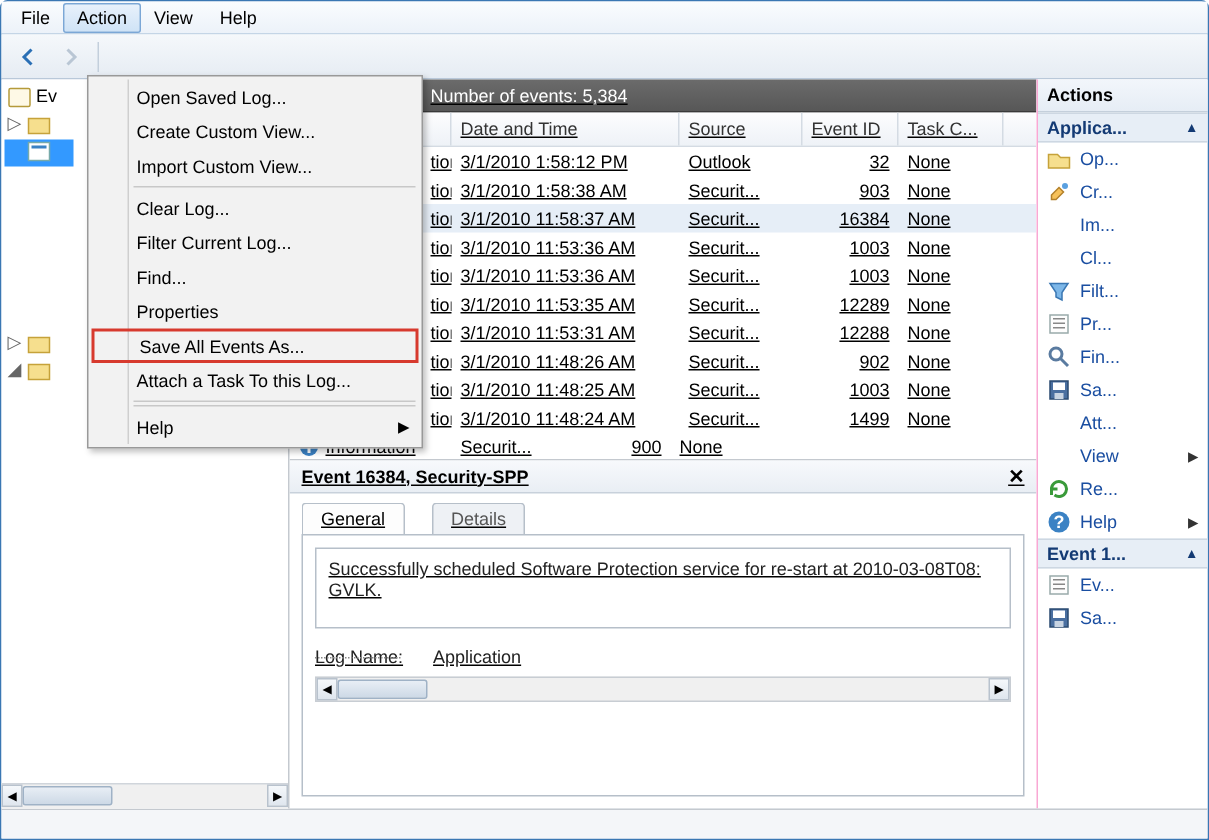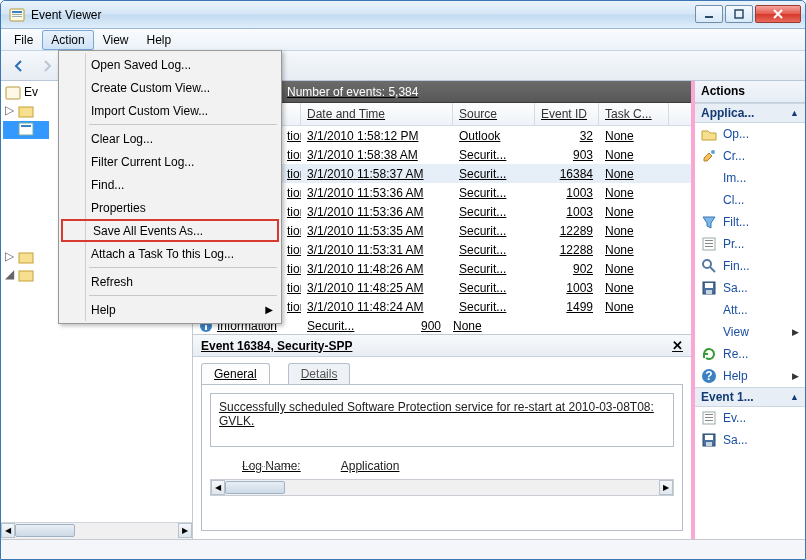--- a/index.html
+++ b/index.html
@@ -21,21 +21,21 @@
 .menuitem.active { background: linear-gradient(#e8f1fb,#cfe3f6); border:1px solid #7ba7d6; }
 
 
 .toolbar { height: 30px; background: linear-gradient(#f5f8fb,#e6ecf3); border-bottom:1px solid #b9c8d9; display:flex; align-items:center; padding:0 6px; gap:4px; }
 .tbtn { width:24px; height:24px; border:1px solid transparent; border-radius:3px; display:flex; align-items:center; justify-content:center; }
 .divider { width:1px; height:20px; background:#c3cfdc; margin:0 2px;}
 
 
 .body { flex:1; display:flex; min-height:0; }
 .leftpane { width:192px; border-right:1px solid #c4c9cf; background:#fff; position:relative; }
-.rightpane { width:114px; border-left:4px solid #f9a8d4; background:#fff; display:flex; flex-direction:column;}
+.rightpane { width:114px; border-left:1px solid #f9a8d4; background:#fff; display:flex; flex-direction:column;}
 .centerpane { flex:1; display:flex; flex-direction:column; min-width:0;text-decoration:underline; }
 
 
 .tree { padding:4px 2px; font-size:12px; }
 .tree-row { display:flex; align-items:flex-start; height:18px; gap:3px; padding-left:2px;}
 .tree-row .exp { width:10px; color:#666; }
 .tree-row .ticon { width:16px; height:16px; }
 .tree-row.trunc { overflow:hidden; width:46px; }
 .tree-row.sel { background:#3399ff; color:#fff; }
 
@@ -66,21 +66,21 @@
 
 
 .detailswrap{ flex:1; display:flex; flex-direction:column; min-height:0;}
 .detailhdr{ height:22px; background:linear-gradient(#f7f9fc,#e9eef4); border-bottom:1px solid #c8d1db; display:flex; align-items:center; padding:0 8px; font-weight:600;}
 .detailhdr .close{ margin-left:auto; font-family:Arial; font-size:13px;}
 .tabs{ display:flex; padding:6px 8px 0 8px; }
 .tab{ padding:3px 12px; border:1px solid #b6bfc9; border-bottom:none; background:#fdfdfd; border-radius:3px 3px 0 0; margin-right:2px;}
 .tab.inactive{ background:#eef1f5; color:#555;margin-left:16px;}
 .detailbody{ margin:0 8px 8px 8px; border:1px solid #b6bfc9; flex:1; padding:8px; display:flex; flex-direction:column; min-height:0;}
 .msgbox{ border:1px solid #b6bfc9; padding:6px 8px; height:54px; overflow:hidden; font-size:12px; color:#222;}
-.logrow{ margin-top:12px; display:flex; gap:40px; color:#222;margin-left:32px;}
+.logrow{ margin-top:12px; display:flex; gap:20px; color:#222;}
 .hscroll{ height:17px; background:#f0f0f0; border:1px solid #c8cdd3; margin-top:6px; position:relative;}
 .hscroll .thumb{ position:absolute; left:14px; top:1px; height:13px; width:60px; background:linear-gradient(#e8eef5,#cdd9e6); border:1px solid #9fb2c6; border-radius:2px;}
 .hscroll .arrow{ position:absolute; top:0; width:14px; height:15px; background:linear-gradient(#f5f8fb,#dfe6ee); border:1px solid #b8c2cd; display:flex;align-items:center;justify-content:center;font-size:8px;}
 .hscroll .arrow.l{left:0;} .hscroll .arrow.r{right:0;}
 
 
 .leftscroll{ position:absolute; left:0; right:0; bottom:0; height:17px; background:#f0f0f0; border-top:1px solid #d0d5db; }
 .leftscroll .thumb{ position:absolute; left:14px; top:1px; height:13px; width:60px; background:linear-gradient(#e8eef5,#cdd9e6); border:1px solid #9fb2c6; border-radius:2px;}
 .leftscroll .arrow{ position:absolute; top:0; width:14px; height:15px; background:linear-gradient(#f5f8fb,#dfe6ee); border:1px solid #b8c2cd; display:flex;align-items:center;justify-content:center;font-size:8px;}
 .leftscroll .arrow.l{left:0;} .leftscroll .arrow.r{right:0;}
@@ -96,48 +96,20 @@
 
 .statusbar{ height:20px; border-top:1px solid #c4c9cf; background:#f4f6f9;}
 
 svg{ display:block; }
 </style>
 </head>
 <body>
 
 <div class="window">
 
-  <div class="titlebar">
-    <span class="app-icon">
-      <svg width="16" height="16">
-          <rect x="1" y="2" width="14" height="12" rx="1" fill="#fef9e6" stroke="#b59a3a"></rect>
-          <rect x="3" y="4" width="10" height="2" fill="#3b82c4"></rect>
-          <rect x="3" y="7" width="10" height="1" fill="#9aa"></rect>
-          <rect x="3" y="9" width="10" height="1" fill="#9aa"></rect>
-        </svg>
-    </span>
-    <span class="title">Event Viewer</span>
-    <div class="winbtns">
-      <div class="winbtn">
-          <svg width="10" height="10">
-            <rect x="1" y="7" width="8" height="2" fill="#2a4a6a"></rect>
-          </svg>
-        </div>
-      <div class="winbtn">
-          <svg width="10" height="10">
-            <rect x="1" y="1" width="8" height="8" fill="none" stroke="#2a4a6a" stroke-width="1.5"></rect>
-          </svg>
-        </div>
-      <div class="winbtn close">
-          <svg width="12" height="10">
-            <path d="M2 1 L10 9 M10 1 L2 9" stroke="#fff" stroke-width="2"></path>
-          </svg>
-        </div>
-    </div>
-  </div>
 
   <div class="menubar">
     <div class="menuitem">File</div>
     <div class="menuitem active">Action</div>
     <div class="menuitem">View</div>
     <div class="menuitem">Help</div>
   </div>
 
   <div class="toolbar">
     <div class="tbtn">
@@ -498,16 +470,15 @@
     <div class="dditem">Create Custom View...</div>
     <div class="dditem">Import Custom View...</div>
     <div class="sep"></div>
     <div class="dditem">Clear Log...</div>
     <div class="dditem">Filter Current Log...</div>
     <div class="dditem">Find...</div>
     <div class="dditem">Properties</div>
     <div class="dditem hot">Save All Events As...</div>
     <div class="dditem">Attach a Task To this Log...</div>
     <div class="sep"></div>
-    <div class="dditem">Refresh</div>
     <div class="sep"></div>
     <div class="dditem">Help<span class="submenu-arrow">▶</span></div>
   </div>
 
 </body></html>

